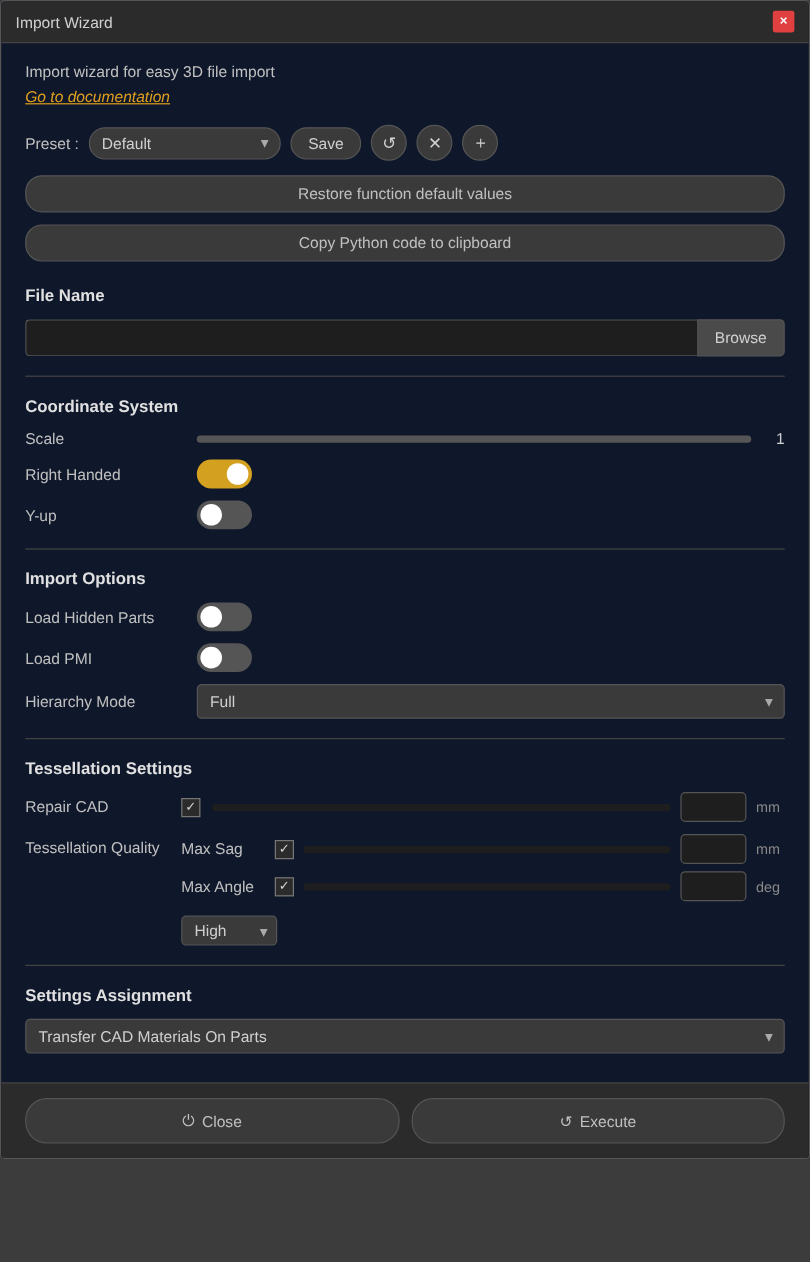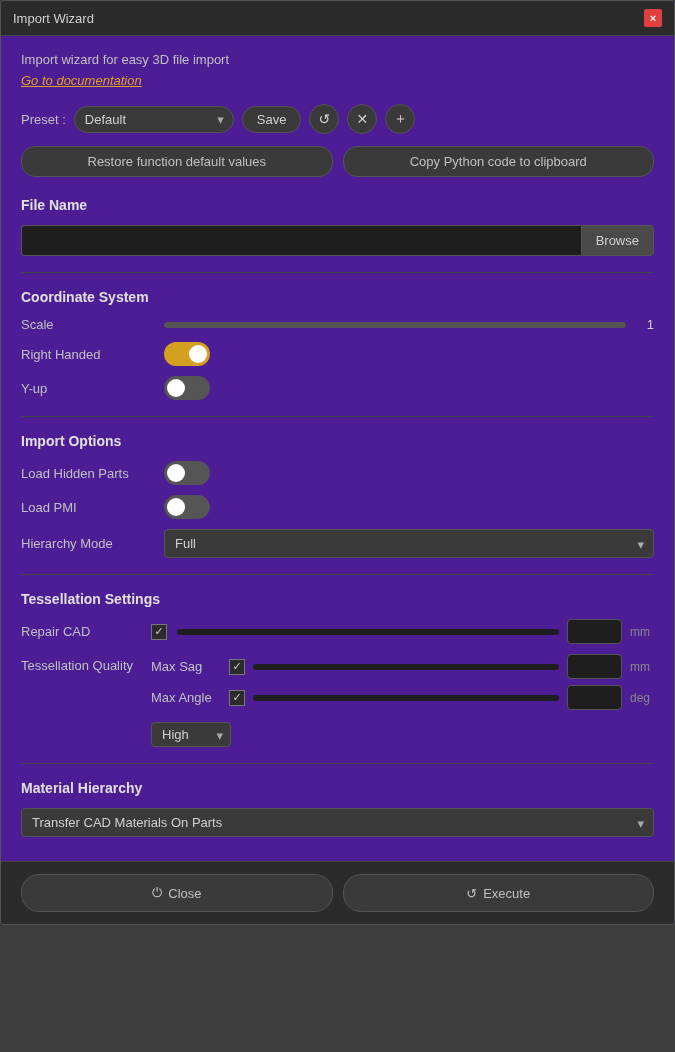--- a/index.html
+++ b/index.html
@@ -7,21 +7,21 @@
       background: #3c3c3c;
       font-family: 'Segoe UI', Arial, sans-serif;
       font-size: 13px;
       color: #d0d0d0;
       display: flex;
       justify-content: center;
       align-items: flex-start;
     }
     .window {
       width: 675px;
-      background: #4c1d95;
+      background: #0f172a;
       border: 1px solid #555;
       border-radius: 4px;
       overflow: hidden;
     }
     .title-bar {
       background: #2b2b2b;
       border-bottom: 1px solid #444;
       padding: 8px 12px;
       display: flex;
       justify-content: space-between;
@@ -119,20 +119,21 @@
       cursor: pointer;
       font-size: 14px;
       display: flex;
       align-items: center;
       justify-content: center;
     }
     .action-buttons {
       display: flex;
       gap: 10px;
       margin-bottom: 20px;
+      flex-direction: column;
     }
     .action-btn {
       background: #3a3a3a;
       border: 1px solid #555;
       color: #c0c0c0;
       border-radius: 14px;
       padding: 7px 18px;
       cursor: pointer;
       font-size: 13px;
       flex: 1;
@@ -538,21 +539,21 @@
             <option>Low</option>
             <option>Custom</option>
           </select>
         </div>
       </div>
     </div>
 
     <hr class="section-divider">
 
     
-    <div class="section-title">Material Hierarchy</div>
+    <div class="section-title">Settings Assignment</div>
     <div class="dropdown-wrap" style="margin-bottom:14px;">
       <select class="dropdown-select">
         <option>Transfer CAD Materials On Parts</option>
         <option>None</option>
       </select>
     </div>
   </div>
 
   <div class="bottom-buttons">
     <button class="bottom-btn">

